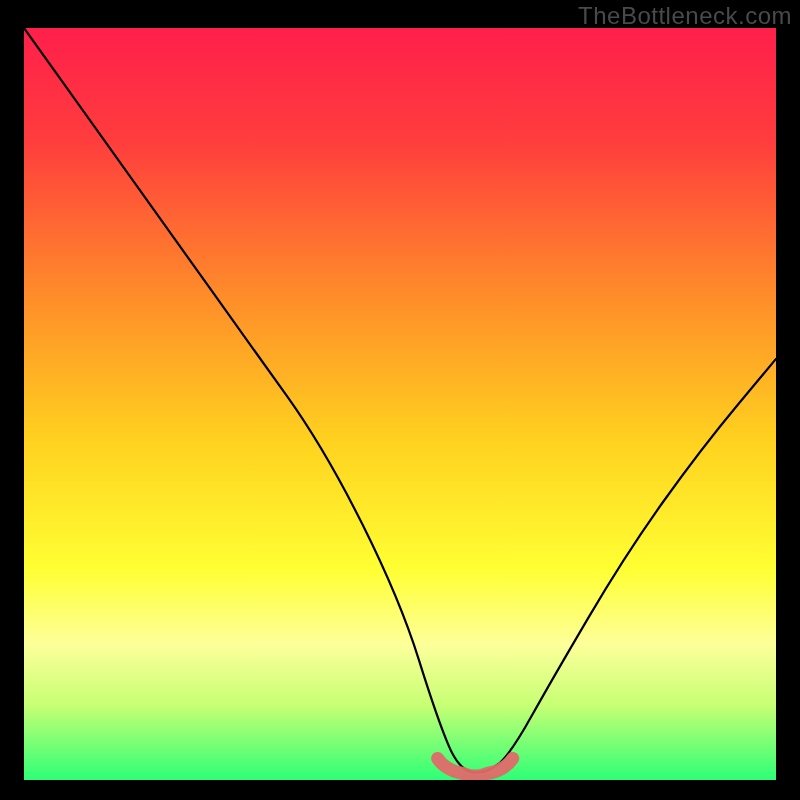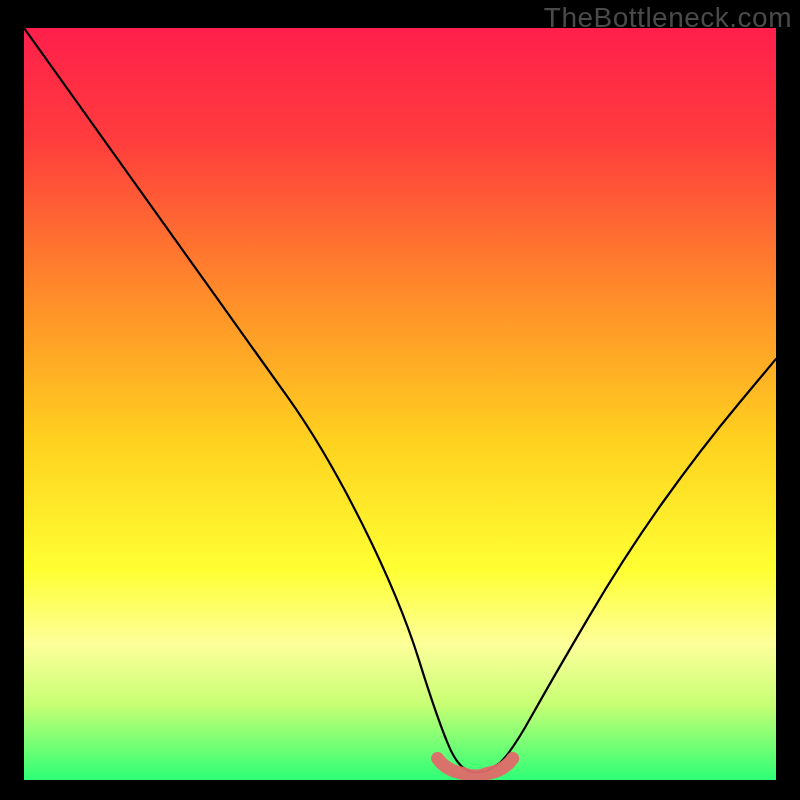--- a/index.html
+++ b/index.html
@@ -15,21 +15,21 @@
     position: relative;
     width: 800px;
     height: 800px;
     background: #000;
   }
   .watermark {
     position: absolute;
     top: 2px;
     right: 8px;
     color: #4a4a4a;
-    font-size: 28px;
+    font-size: 24px;
     font-weight: 500;
     letter-spacing: 0.5px;
     z-index: 50;
   }
   .plot-wrap {
     position: absolute;
     left: 24px;
     top: 28px;
     width: 752px;
     height: 752px;

